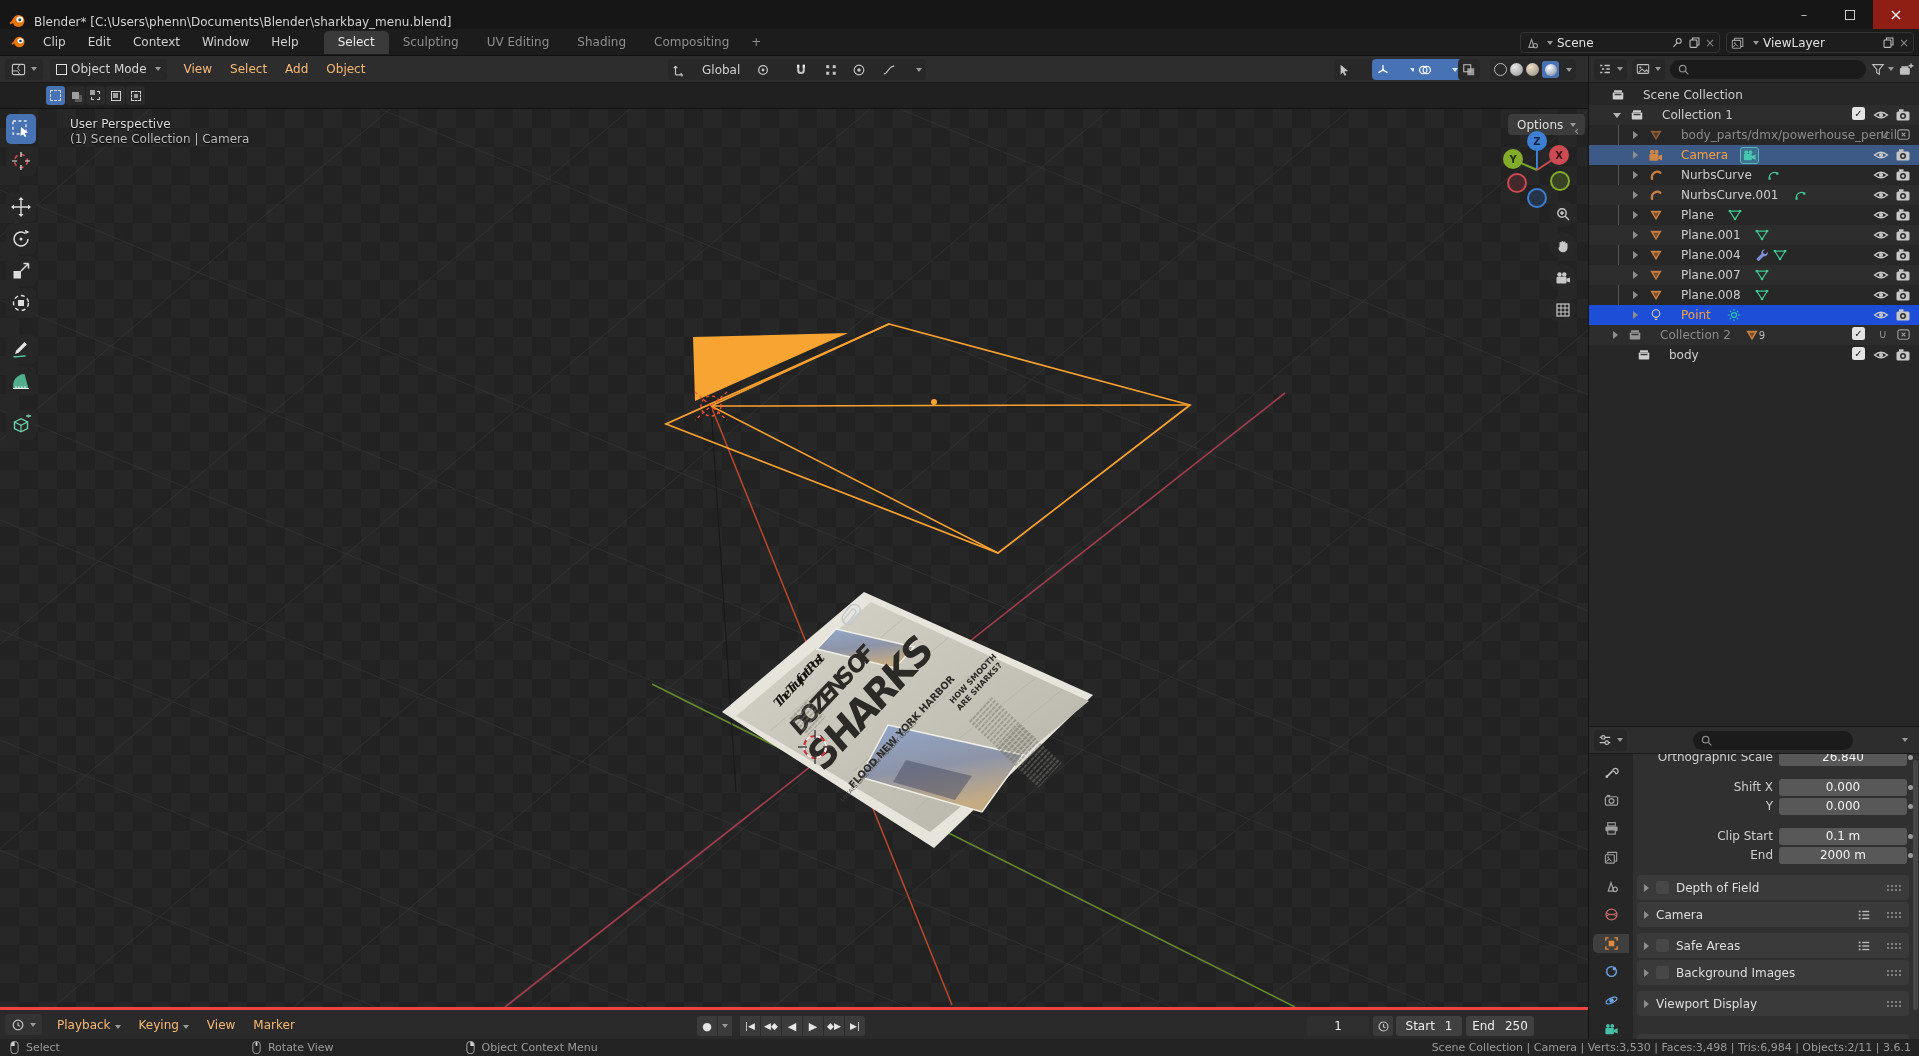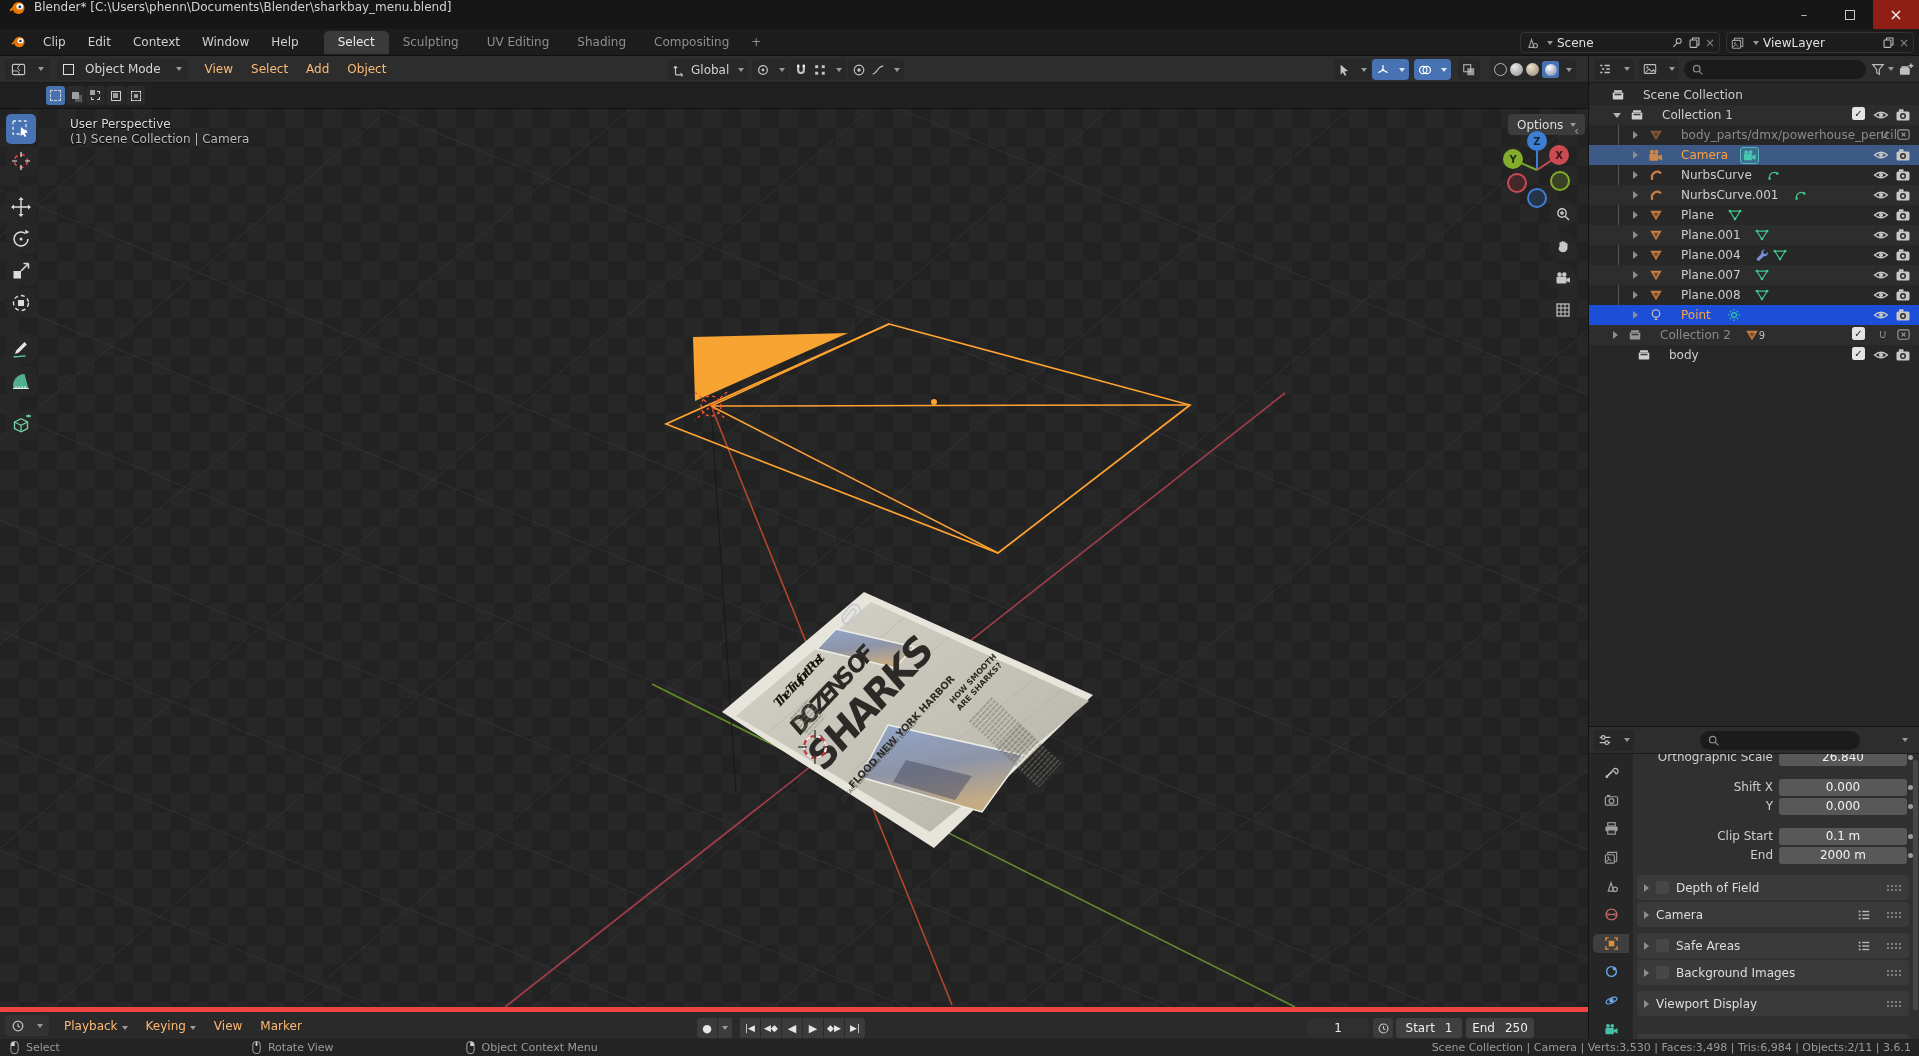--- a/index.html
+++ b/index.html
@@ -6,36 +6,36 @@
 body{background:#0c0c0c;font-family:"DejaVu Sans","Liberation Sans",sans-serif}
 #root{position:relative;width:1919px;height:1056px;background:#141414;overflow:hidden;color:#cfcfcf;font-size:12px}
 .abs{position:absolute}
 .flex{display:flex;align-items:center}
 .ic{display:inline-block;vertical-align:middle}
 
 .chev{width:0;height:0;border-left:3.5px solid transparent;border-right:3.5px solid transparent;border-top:4.5px solid #9a9a9a;display:inline-block;margin-left:4px}
 .tri-r{width:0;height:0;border-top:4px solid transparent;border-bottom:4px solid transparent;border-left:5px solid #8d8d8d;display:inline-block}
 .tri-d{width:0;height:0;border-left:4px solid transparent;border-right:4px solid transparent;border-top:5px solid #b5b5b5;display:inline-block}
 
-.titlebar{left:0;top:0;width:1919px;height:29px;background:#161616;display:flex;align-items:flex-start}
+.titlebar{left:0;top:0;width:1919px;height:29px;background:#161616;display:flex;align-items:flex-end}
 .title-text{color:#d2d2d2;font-size:12px;margin-left:8px}
 .wbtn{width:46px;height:29px;display:flex;align-items:center;justify-content:center;color:#c9c9c9;font-size:13px}
 .wbtn.close{background:#8f1f14;color:#eee}
 .maxbox{width:10px;height:10px;border:1px solid #c9c9c9;display:inline-block}
 
 .topbar{left:0;top:29px;width:1919px;height:27px;background:#1c1c1c;border-bottom:1px solid #101010}
 .menu-item{padding:4px 11px;color:#d0d0d0;font-size:12px}
 .wtab{padding:4px 14px 5px;color:#8f8f8f;font-size:12px;border-radius:5px 5px 0 0}
 .wtab.active{background:#3a3a3a;color:#eaeaea}
 .selgrp{height:21px;background:#1d1d1d;border:1px solid #333;border-radius:4px;display:flex;align-items:center;padding:0 4px;gap:4px}
 
 .vheader{left:0;top:56px;width:1588px;height:27px;background:#2d2d2d;border-bottom:1px solid #1a1a1a;display:flex;align-items:center}
-.hbtn{height:21px;display:flex;align-items:center;padding:0 6px;border-radius:4px;background:#282828;gap:11px;color:#d6d6d6}
+.hbtn{height:21px;display:flex;align-items:center;padding:0 6px;border-radius:4px;background:#282828;gap:4px;color:#d6d6d6}
 .hmenu{padding:0 9px;color:#fdba74}
-.hgrp{display:flex;align-items:center;background:#282828;border-radius:4px;height:21px;padding:0 4px;gap:5px}
+.hgrp{display:flex;align-items:center;background:#282828;border-radius:4px;height:21px;padding:0 4px;gap:16px}
 .togon{background:#4772b3}
 .toolsettings{left:0;top:83px;width:1588px;height:26px;background:#202020;border-bottom:1px solid #121212;display:flex;align-items:center}
 .smbtn{width:19px;height:19px;border-radius:3px;background:#2a2a2a;margin-right:1px;display:flex;align-items:center;justify-content:center}
 .smbtn.on{background:#4772b3}
 .dashsq{width:11px;height:11px;border:1px dashed #cfcfcf}
 .solidsq{width:7px;height:7px;background:#9f9f9f}
 
 .viewport{left:0;top:109px;width:1588px;height:898px;overflow:hidden;
 background-image:conic-gradient(#272727 90deg,#222 90deg 180deg,#272727 180deg 270deg,#222 270deg);background-size:38px 38px}
 .ovl1{color:#dcdcdc;font-size:12px;text-shadow:0 1px 1px #000}
@@ -69,21 +69,21 @@
 .ptab.on{background:#3f3f3f}
 .pr-content{position:absolute;left:44px;top:27px;width:286px;height:285px;overflow:hidden}
 .prow{position:absolute;height:18px;display:flex;align-items:center;width:100%}
 .plabel{position:absolute;right:146px;color:#cfcfcf;font-size:12px;white-space:nowrap}
 .pfield{position:absolute;left:146px;width:128px;height:17px;background:#585858;border-radius:3px;color:#f2f2f2;display:flex;align-items:center;justify-content:center;font-size:12px}
 .adot{position:absolute;right:6px;width:5px;height:5px;border-radius:50%;background:#9a9a9a}
 .panel{position:absolute;left:4px;width:272px;height:25px;background:#3a3a3a;border-radius:4px;display:flex;align-items:center;padding:0 7px;gap:7px;color:#dedede}
 .grip{width:16px;height:8px;background-image:radial-gradient(#808080 1px,transparent 1.2px);background-size:4px 4px;margin-left:auto}
 .pscroll{position:absolute;right:1px;top:6px;width:5px;height:250px;background:#474747;border-radius:3px}
 
-.timeline{left:0;top:1007px;width:1588px;height:32px;background:#2a2a2a;border-top:5px solid #ef4444;display:flex;align-items:center}
+.timeline{left:0;top:1007px;width:1588px;height:32px;background:#2a2a2a;border-top:3px solid #ef4444;display:flex;align-items:center}
 .tfield{height:20px;background:#404040;border-radius:3px;display:flex;align-items:center;justify-content:center;color:#ededed;gap:10px;font-size:12px}
 .pbbtn{width:20px;height:20px;display:flex;align-items:center;justify-content:center;background:#3b3b3b;color:#e6e6e6;font-size:9px}
 
 .statusbar{left:0;top:1039px;width:1919px;height:17px;background:#232323;display:flex;align-items:center;color:#9b9b9b;font-size:11px}
 .vline{position:absolute;background:#555}
 text{font-family:"DejaVu Sans","Liberation Sans",sans-serif}
 .blackletter{font-family:"DejaVu Serif","Liberation Serif",serif;font-style:italic;font-weight:bold}
 </style>
 </head>
 <body>

